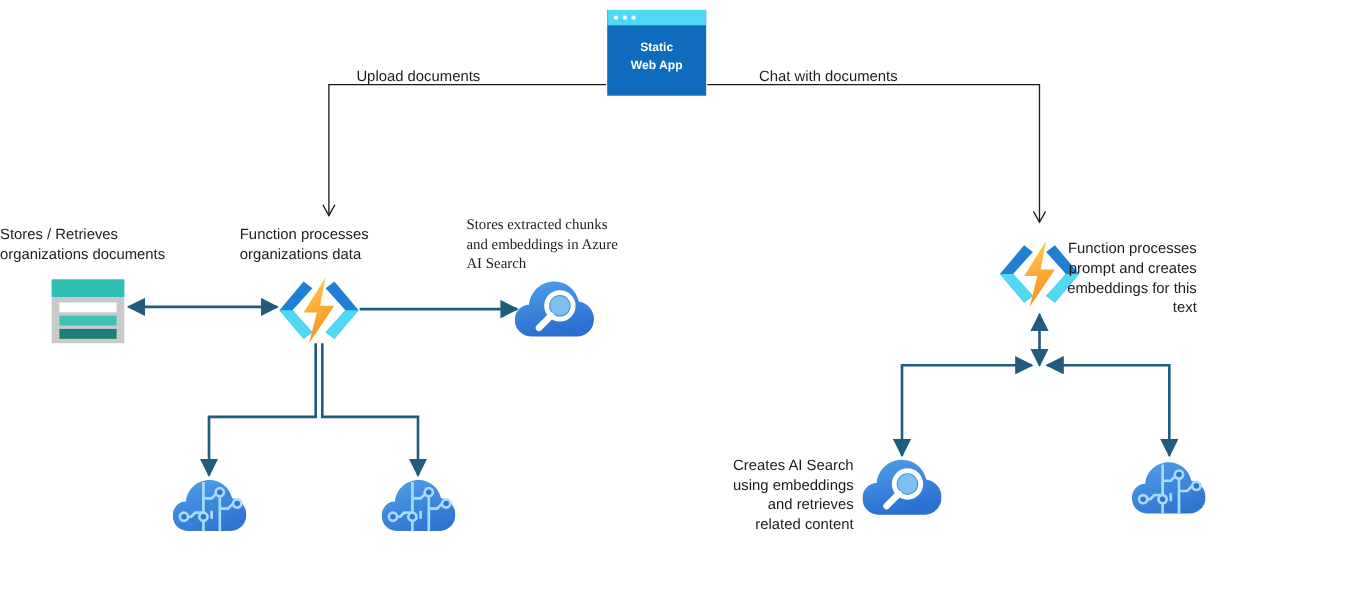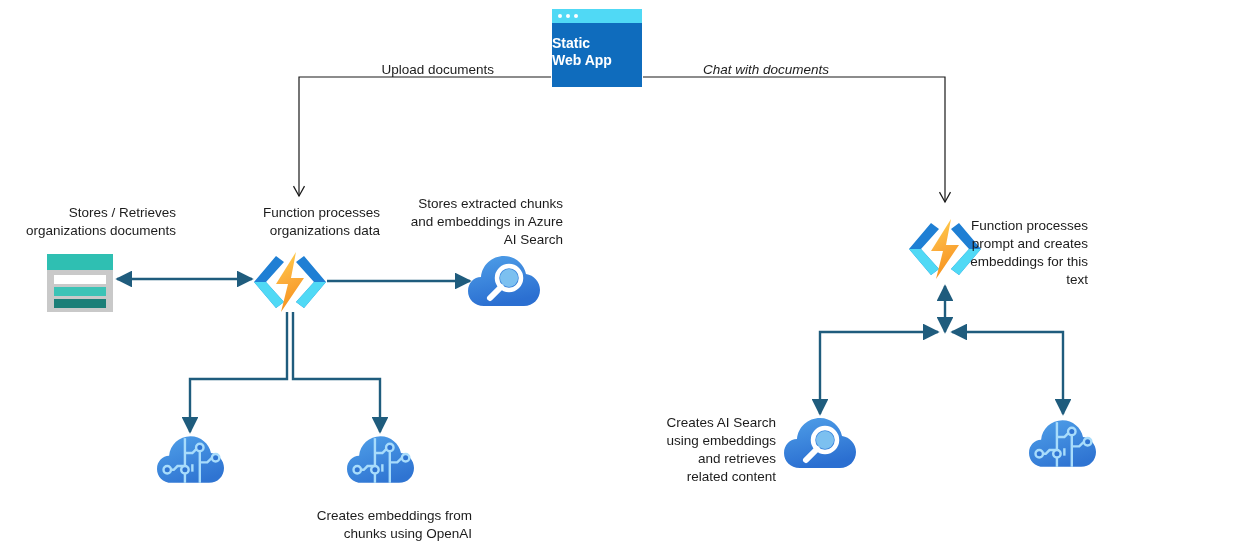--- a/index.html
+++ b/index.html
@@ -27,21 +27,21 @@
     height: 557px;
     pointer-events: none;
   }
   .label {
     position: absolute;
     font-size: 13.5px;
     line-height: 18px;
     color: #1c1c1c;
     white-space: pre-line;
   }
-  .label.center { text-align: right; }
+  .label.center { text-align: left; }
   .label.right  { text-align: right; }
 
   
   .swa {
     position: absolute;
     width: 90px;
     height: 78px;
     background: #0f6cbd;
     overflow: hidden;
   }
@@ -53,22 +53,23 @@
     padding-left: 6px;
     gap: 4px;
   }
   .swa .dot {
     width: 4px; height: 4px;
     border-radius: 50%;
     background: #ffffff;
   }
   .swa .swa-text {
     color: #ffffff;
-    font-size: 14px;
+    font-size: 11px;
     line-height: 17px;
+    text-align: center;
     font-weight: bold;
     padding-top: 12px;
     white-space: pre-line;
   }
 
   
   .storage {
     position: absolute;
     width: 66px;
     height: 58px;
@@ -242,35 +243,33 @@
     <g fill="#2f74d2" stroke="#a8dcfb" stroke-width="2.6">
       <circle cx="46" cy="16" r="4"></circle>
       <circle cx="11" cy="40" r="4"></circle>
       <circle cx="63" cy="27" r="4"></circle>
       <circle cx="30" cy="40" r="4"></circle>
     </g>
   </svg>
 
   <div class="label center" style="left:324px; top:61px; width:170px;">Upload documents</div>
 
-  <div class="label center" style="left:649px; top:61px; width:180px;font-style:italic;">Chat with documents</div>
+  <div class="label center" style="left:690px; top:61px; width:180px;">Chat with documents</div>
 
   <div class="label center" style="left:0px; top:204px; width:176px;">Stores / Retrieves
 organizations documents</div>
 
   <div class="label center" style="left:218px; top:204px; width:162px;">Function processes
 organizations data</div>
 
-  <div class="label center" style="left:397px; top:195px; width:166px;">Stores extracted chunks
+  <div class="label center" style="left:424px; top:195px; width:166px;font-family:Liberation Serif, serif;">Stores extracted chunks
 and embeddings in Azure
 AI Search</div>
 
 
-  <div class="label center" style="left:290px; top:507px; width:182px;">Creates embeddings from
-chunks using OpenAI</div>
 
   <div class="label right" style="left:960px; top:217px; width:128px;">Function processes
 prompt and creates
 embeddings for this
 text</div>
 
   <div class="label right" style="left:630px; top:414px; width:146px;">Creates AI Search
 using embeddings
 and retrieves
 related content</div>

